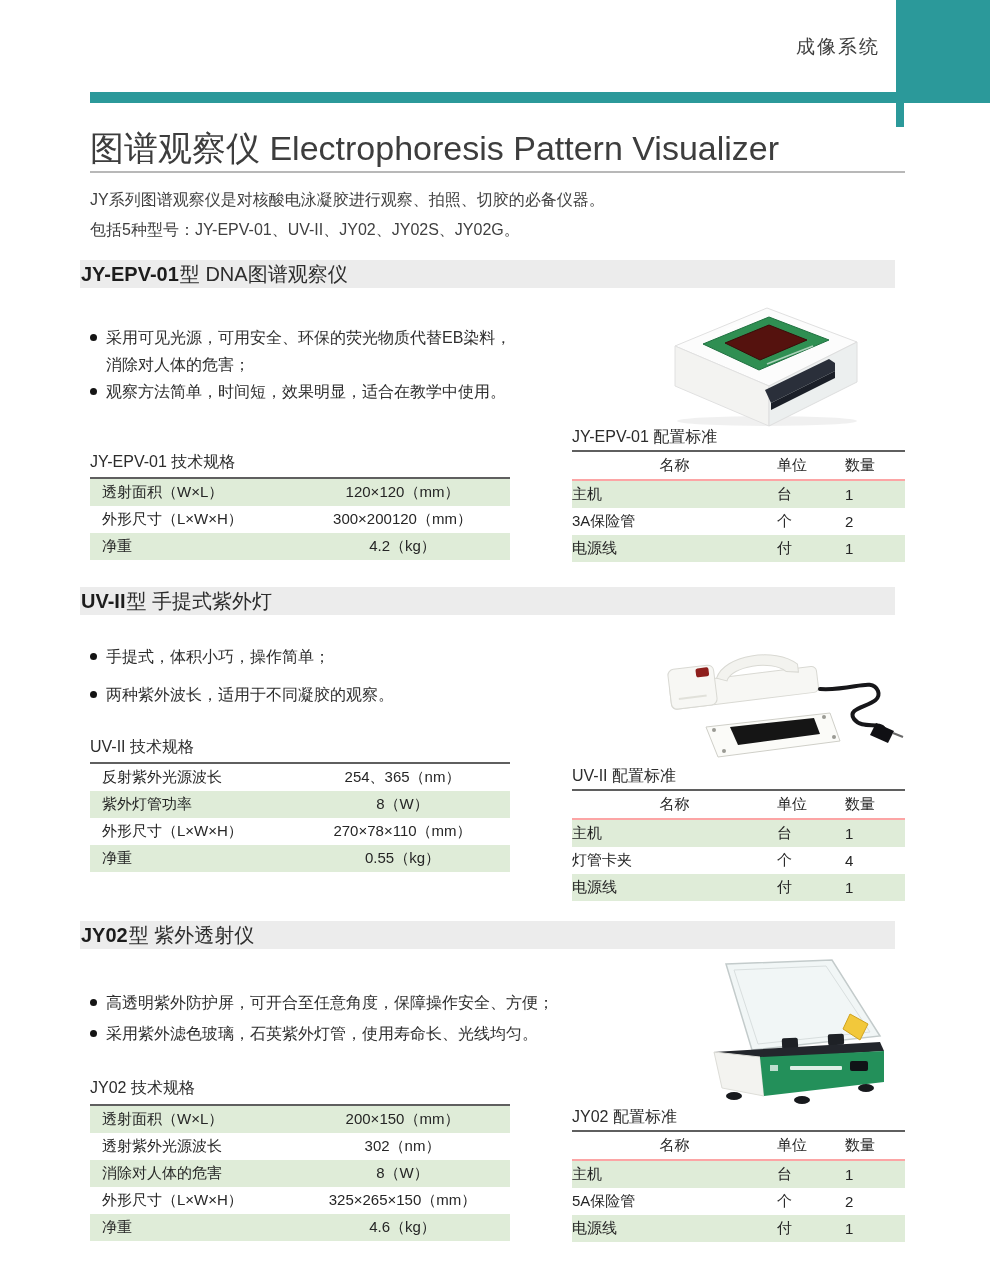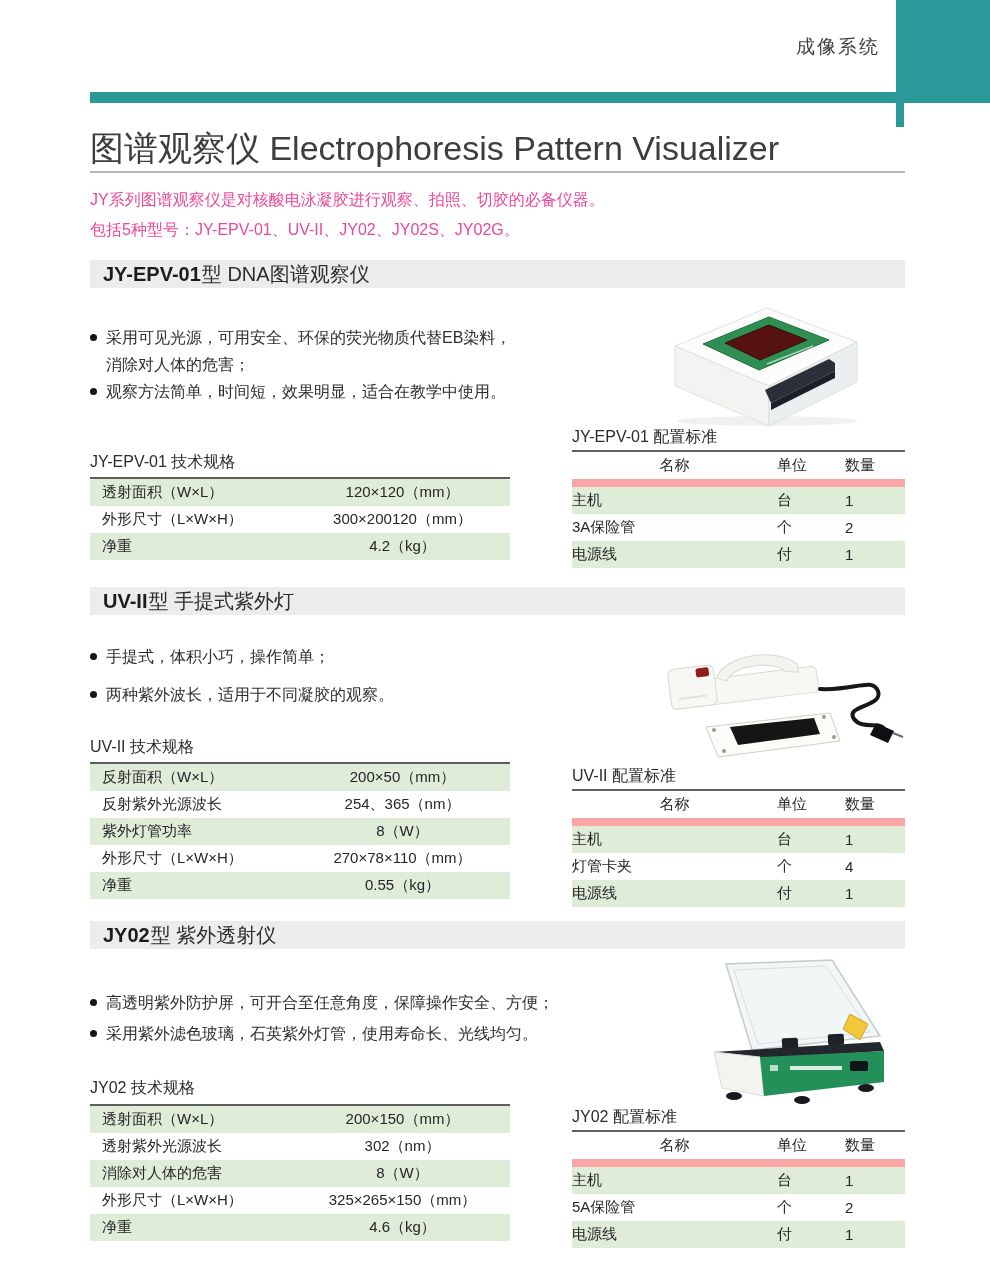--- a/index.html
+++ b/index.html
@@ -8,45 +8,45 @@
   .abs{position:absolute}
 
   
   .teal-block{left:896px;top:0;width:94px;height:103px;background:var(--teal,#2B999A)}
   .teal-strip{left:896px;top:0;width:8px;height:127px;background:var(--teal,#2B999A)}
   .teal-bar{left:90px;top:92px;width:900px;height:11px;background:var(--teal,#2B999A)}
   .corner-tag{top:34px;right:110px;font-size:19px;letter-spacing:2px;color:#3f3f3f}
 
   .page-title{left:90px;top:126px;font-size:34px;color:#3d3d3d;letter-spacing:0;white-space:nowrap}
   .title-rule{left:90px;top:171px;width:815px;height:2px;background:#b8b8b8}
-  .intro{left:90px;font-size:16px;color:#ec4899;white-space:nowrap}
-
-  
-  .sec-header{left:90px;width:815px;height:28px;background:var(--gray,#ECECEC);
-              display:flex;align-items:center;padding-left:13px;box-sizing:border-box;
+  .intro{left:90px;font-size:16px;color:#404040;white-space:nowrap}
+
+  
+  .sec-header{left:80px;width:815px;height:28px;background:var(--gray,#ECECEC);
+              display:flex;align-items:center;padding-left:1px;box-sizing:border-box;
               font-size:20px;color:#2d2d2d;white-space:nowrap}
   .sec-header b{font-weight:bold;color:#1c1c1c;margin-right:1px}
 
   
   .bullet{left:90px;font-size:16px;color:#2e2e2e;line-height:20px;white-space:nowrap}
   .bullet .dot{display:inline-block;width:7px;height:7px;border-radius:50%;
                background:#141414;margin-right:9px;vertical-align:2px}
   .bullet.cont{padding-left:16px}
 
   
   .tbl-title{font-size:16px;color:#2c2c2c;white-space:nowrap}
 
   
   .trow{height:27px;display:flex;align-items:center;font-size:15px;color:#262626}
   .green{background:var(--green,#DFECD8)}
   .spec-table{left:90px;width:420px;border-top:2px solid #5f5f5f}
   .spec-table .lbl{width:205px;padding-left:12px;box-sizing:border-box;white-space:nowrap}
   .spec-table .val{flex:1;text-align:center;white-space:nowrap}
   .config-table{left:572px;width:333px;border-top:2px solid #5f5f5f}
-  .thead{border-bottom:8px solid #fca5a5}
+  .thead{border-bottom:2px solid #fca5a5}
   .cn{width:205px;text-align:center}
   .cnb{width:205px;box-sizing:border-box;text-align:left;white-space:nowrap}
   .cu{width:68px;}
   .cq{flex:1;}
 
   .photo{pointer-events:none}
   .photo svg{width:100%;height:100%;display:block}
 </style>
 </head>
 <body>
@@ -161,24 +161,20 @@
       <polygon points="82,94 166,85 172,101 90,112" fill="#151515"></polygon>
       <circle cx="66" cy="97" r="2" fill="#9a9a94"></circle>
       <circle cx="176" cy="84" r="2" fill="#9a9a94"></circle>
       <circle cx="76" cy="118" r="2" fill="#9a9a94"></circle>
       <circle cx="186" cy="104" r="2" fill="#9a9a94"></circle>
     </svg>
   </div>
 
   <div class="abs tbl-title" style="left:90px;top:737px">UV-II 技术规格</div>
   <div class="abs spec-table" style="top:762px">
-    <div class="trow green">
-      <span class="lbl">反射面积（W×L）</span>
-      <span class="val">200×50（mm）</span>
-    </div>
     <div class="trow">
       <span class="lbl">反射紫外光源波长</span>
       <span class="val">254、365（nm）</span>
     </div>
     <div class="trow green">
       <span class="lbl">紫外灯管功率</span>
       <span class="val">8（W）</span>
     </div>
     <div class="trow">
       <span class="lbl">外形尺寸（L×W×H）</span>

